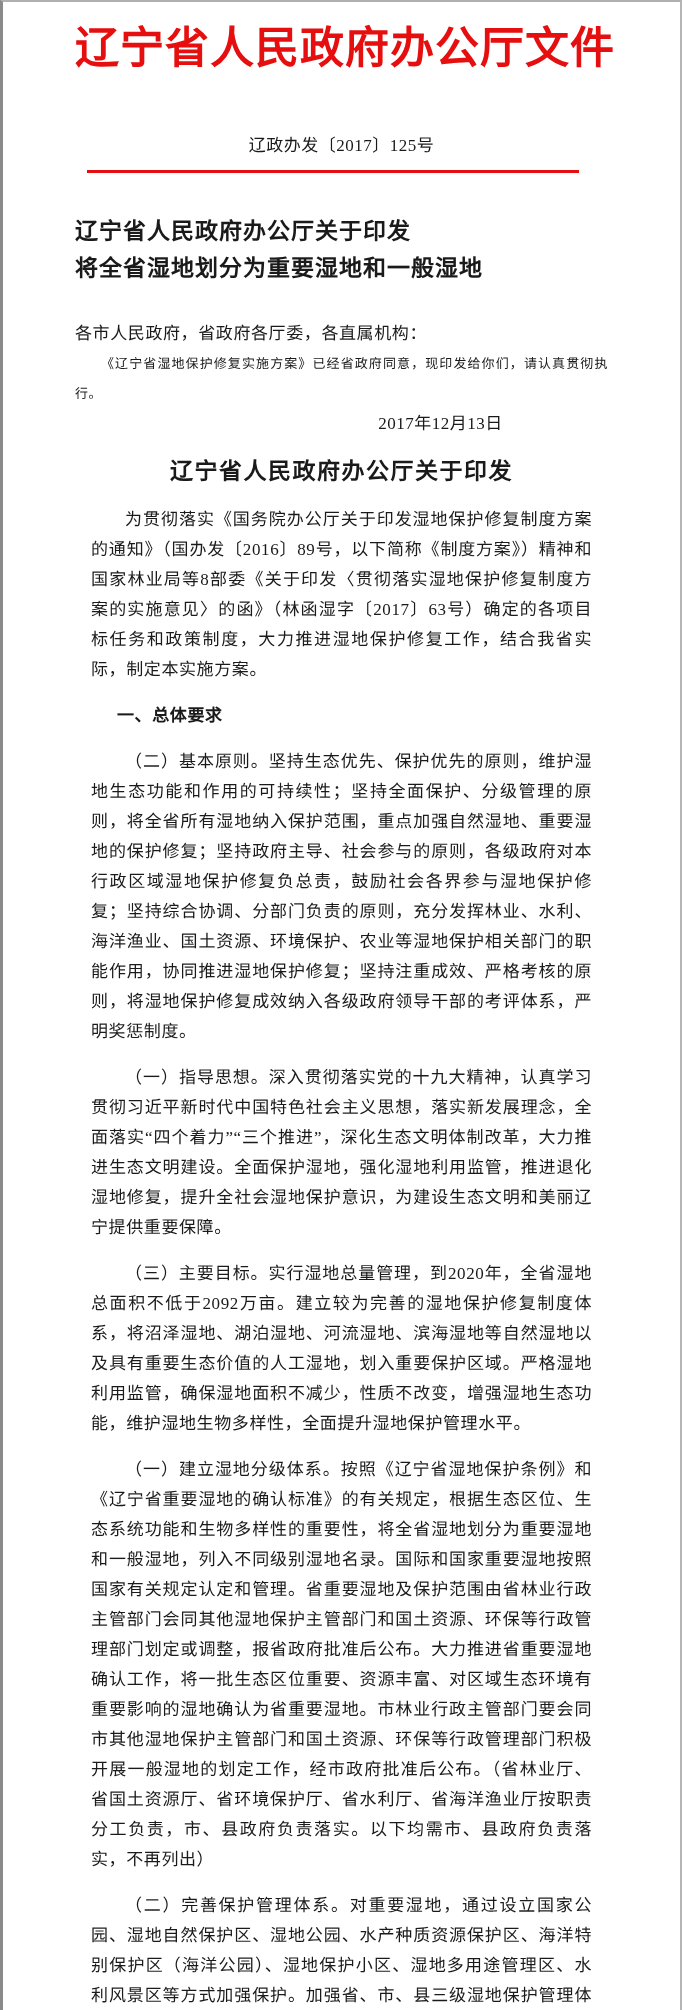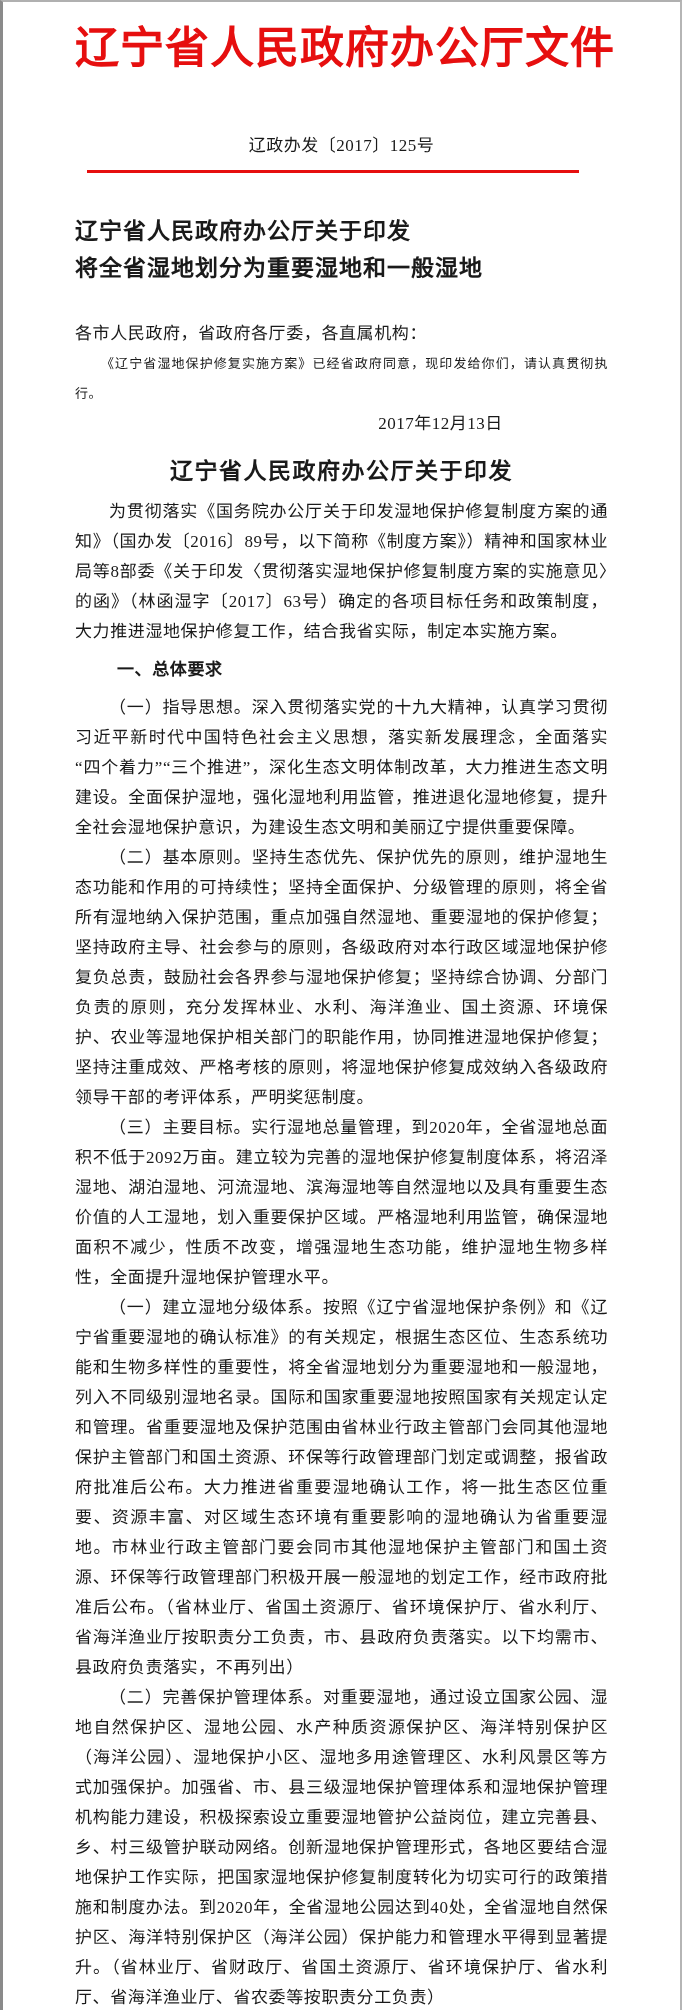--- a/index.html
+++ b/index.html
@@ -75,21 +75,21 @@
     letter-spacing:0.5px;
   }
   .plan-title{
     margin:16px 0 8px 0;
     text-align:center;
     font-size:23px;
     font-weight:bold;
     letter-spacing:1.5px;
     line-height:34px;
   }
-  .doc-body p{margin:0;}
+  .doc-body p{margin:16px;}
   .doc-body .body-para{
     font-size:17px;
     line-height:30px;
   }
   .doc-body .sec-heading{
     font-size:17px;
     font-weight:bold;
     line-height:30px;
     text-indent:2em;
     letter-spacing:0.6px;
@@ -107,19 +107,19 @@
     <div>辽宁省人民政府办公厅关于印发</div>
     <div>将全省湿地划分为重要湿地和一般湿地</div>
   </div>
   <div class="salutation">各市人民政府，省政府各厅委，各直属机构：</div>
   <p class="body-para">《辽宁省湿地保护修复实施方案》已经省政府同意，现印发给你们，请认真贯彻执行。</p>
   <div class="issue-date">2017年12月13日</div>
   <h2 class="plan-title">辽宁省人民政府办公厅关于印发</h2>
   <div class="doc-body">
       <p class="body-para">为贯彻落实《国务院办公厅关于印发湿地保护修复制度方案的通知》（国办发〔2016〕89号，以下简称《制度方案》）精神和国家林业局等8部委《关于印发〈贯彻落实湿地保护修复制度方案的实施意见〉的函》（林函湿字〔2017〕63号）确定的各项目标任务和政策制度，大力推进湿地保护修复工作，结合我省实际，制定本实施方案。</p>
       <p class="sec-heading">一、总体要求</p>
+      <p class="body-para">（二）基本原则。坚持生态优先、保护优先的原则，维护湿地生态功能和作用的可持续性；坚持全面保护、分级管理的原则，将全省所有湿地纳入保护范围，重点加强自然湿地、重要湿地的保护修复；坚持政府主导、社会参与的原则，各级政府对本行政区域湿地保护修复负总责，鼓励社会各界参与湿地保护修复；坚持综合协调、分部门负责的原则，充分发挥林业、水利、海洋渔业、国土资源、环境保护、农业等湿地保护相关部门的职能作用，协同推进湿地保护修复；坚持注重成效、严格考核的原则，将湿地保护修复成效纳入各级政府领导干部的考评体系，严明奖惩制度。</p>
       <p class="body-para">（一）指导思想。深入贯彻落实党的十九大精神，认真学习贯彻习近平新时代中国特色社会主义思想，落实新发展理念，全面落实“四个着力”“三个推进”，深化生态文明体制改革，大力推进生态文明建设。全面保护湿地，强化湿地利用监管，推进退化湿地修复，提升全社会湿地保护意识，为建设生态文明和美丽辽宁提供重要保障。</p>
-      <p class="body-para">（二）基本原则。坚持生态优先、保护优先的原则，维护湿地生态功能和作用的可持续性；坚持全面保护、分级管理的原则，将全省所有湿地纳入保护范围，重点加强自然湿地、重要湿地的保护修复；坚持政府主导、社会参与的原则，各级政府对本行政区域湿地保护修复负总责，鼓励社会各界参与湿地保护修复；坚持综合协调、分部门负责的原则，充分发挥林业、水利、海洋渔业、国土资源、环境保护、农业等湿地保护相关部门的职能作用，协同推进湿地保护修复；坚持注重成效、严格考核的原则，将湿地保护修复成效纳入各级政府领导干部的考评体系，严明奖惩制度。</p>
       <p class="body-para">（三）主要目标。实行湿地总量管理，到2020年，全省湿地总面积不低于2092万亩。建立较为完善的湿地保护修复制度体系，将沼泽湿地、湖泊湿地、河流湿地、滨海湿地等自然湿地以及具有重要生态价值的人工湿地，划入重要保护区域。严格湿地利用监管，确保湿地面积不减少，性质不改变，增强湿地生态功能，维护湿地生物多样性，全面提升湿地保护管理水平。</p>
       <p class="body-para">（一）建立湿地分级体系。按照《辽宁省湿地保护条例》和《辽宁省重要湿地的确认标准》的有关规定，根据生态区位、生态系统功能和生物多样性的重要性，将全省湿地划分为重要湿地和一般湿地，列入不同级别湿地名录。国际和国家重要湿地按照国家有关规定认定和管理。省重要湿地及保护范围由省林业行政主管部门会同其他湿地保护主管部门和国土资源、环保等行政管理部门划定或调整，报省政府批准后公布。大力推进省重要湿地确认工作，将一批生态区位重要、资源丰富、对区域生态环境有重要影响的湿地确认为省重要湿地。市林业行政主管部门要会同市其他湿地保护主管部门和国土资源、环保等行政管理部门积极开展一般湿地的划定工作，经市政府批准后公布。（省林业厅、省国土资源厅、省环境保护厅、省水利厅、省海洋渔业厅按职责分工负责，市、县政府负责落实。以下均需市、县政府负责落实，不再列出）</p>
       <p class="body-para">（二）完善保护管理体系。对重要湿地，通过设立国家公园、湿地自然保护区、湿地公园、水产种质资源保护区、海洋特别保护区（海洋公园）、湿地保护小区、湿地多用途管理区、水利风景区等方式加强保护。加强省、市、县三级湿地保护管理体系和湿地保护管理机构能力建设，积极探索设立重要湿地管护公益岗位，建立完善县、乡、村三级管护联动网络。创新湿地保护管理形式，各地区要结合湿地保护工作实际，把国家湿地保护修复制度转化为切实可行的政策措施和制度办法。到2020年，全省湿地公园达到40处，全省湿地自然保护区、海洋特别保护区（海洋公园）保护能力和管理水平得到显著提升。（省林业厅、省财政厅、省国土资源厅、省环境保护厅、省水利厅、省海洋渔业厅、省农委等按职责分工负责）</p>
     </div>
 </div>
 
 </body></html>

